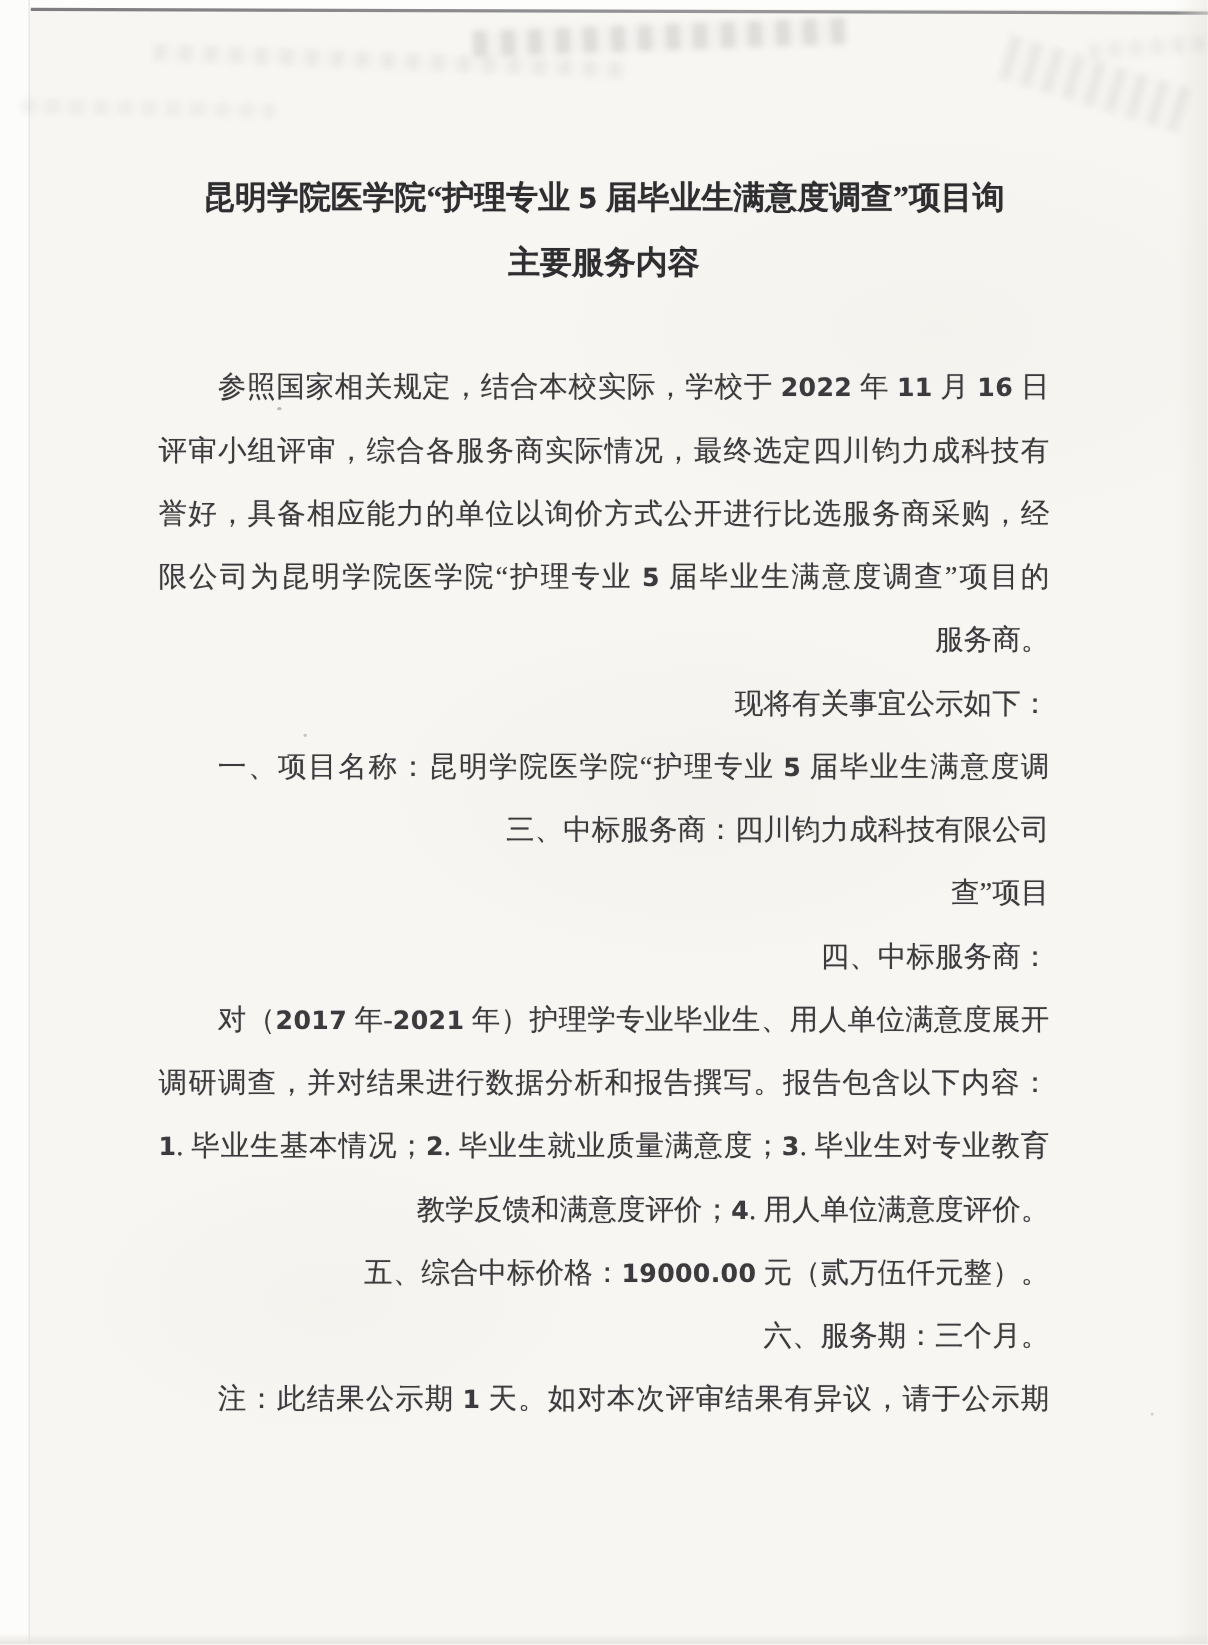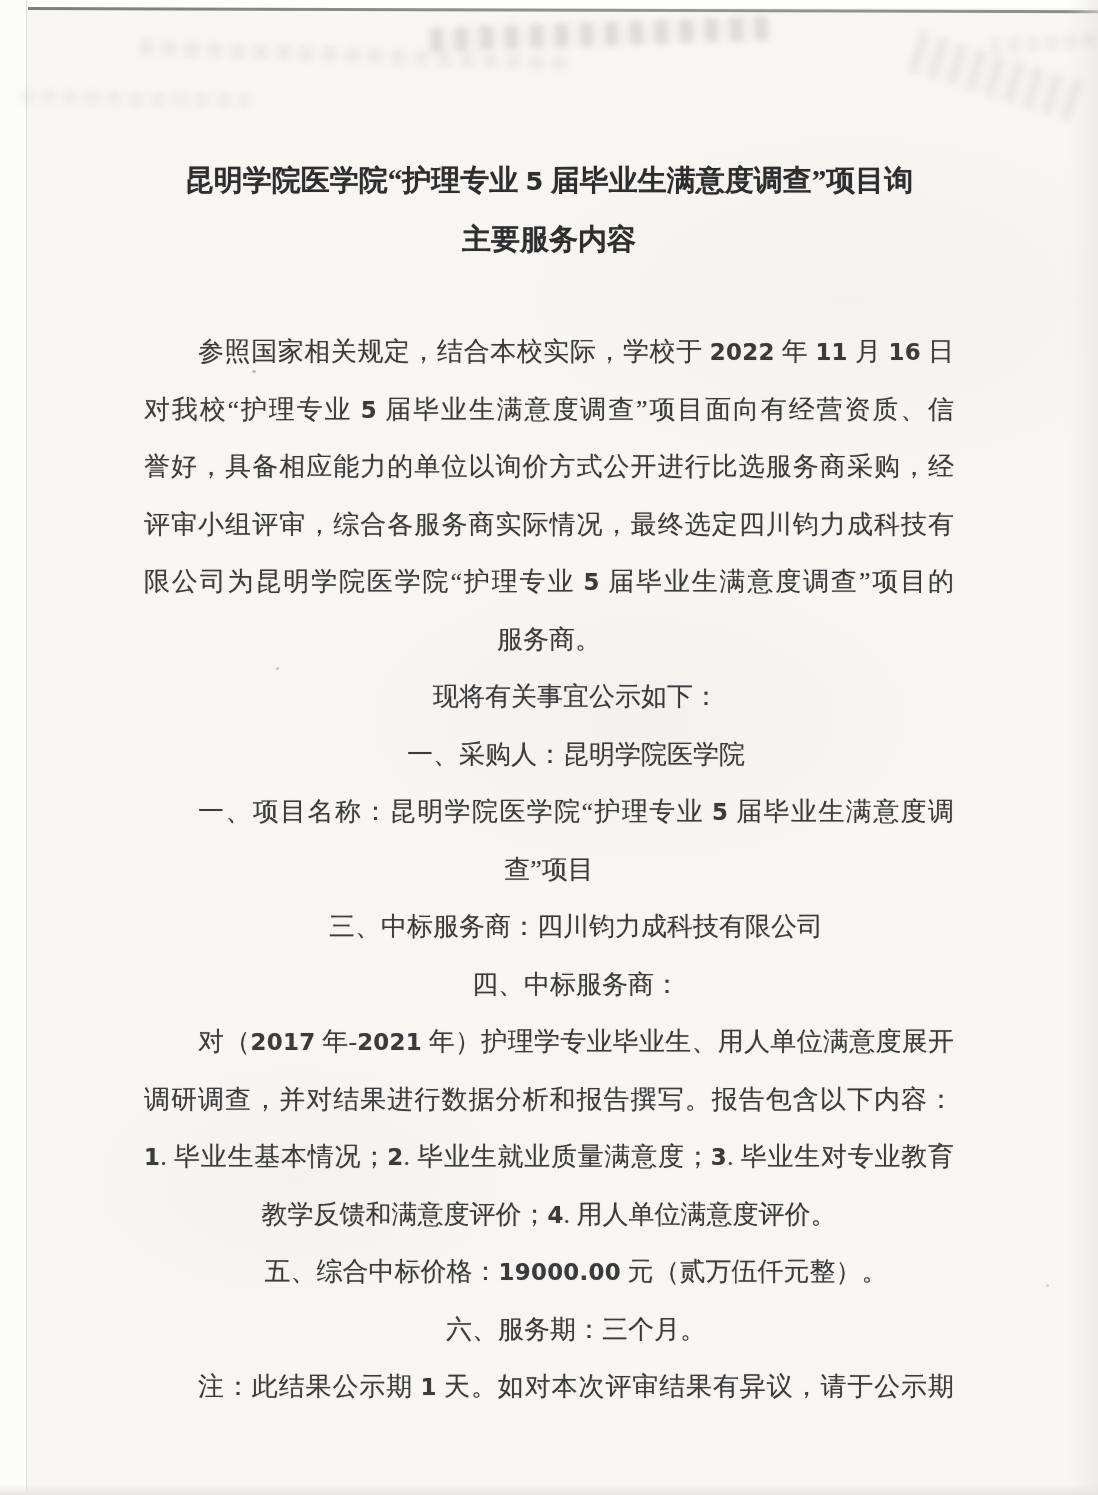--- a/index.html
+++ b/index.html
@@ -43,21 +43,21 @@
   .p1{top:370px;left:252px;width:4px;height:3px;opacity:.55;}
   .p2{top:667px;left:276px;width:3px;height:3px;opacity:.45;}
   .p3{top:1284px;left:1046px;width:3px;height:3px;opacity:.3;}
   
   .title{position:absolute;top:152px;left:70px;width:958px;text-align:center;
     font-weight:bold;font-size:29px;color:#2e2d2f;
     text-shadow:0 0 1px rgba(46,45,47,0.4);}
   .title div{line-height:57.5px;}
   .doc-body{position:absolute;top:323px;left:144px;width:810px;
     font-size:26px;color:#3b3a3c;text-shadow:0 0 1px rgba(59,58,60,0.35);}
-  .line{height:57.5px;line-height:57.5px;white-space:nowrap;text-align:center;}
+  .line{height:57.5px;line-height:57.5px;white-space:nowrap;text-align:right;}
   .line.just{white-space:normal;text-align:justify;text-align-last:justify;}
   .line.indent{padding-left:54px;}
   .num{font-family:"DejaVu Sans","Liberation Sans",sans-serif;
     font-weight:bold;font-size:0.88em;letter-spacing:0.3px;}
 </style>
 </head>
 <body>
 
 <div class="scan">
 
@@ -75,30 +75,28 @@
   <div class="speck p2"></div>
   <div class="speck p3"></div>
 
   <div class="title">
     <div>昆明学院医学院“护理专业 <span class="num">5</span> 届毕业生满意度调查”项目询</div>
     <div>主要服务内容</div>
   </div>
 
   <div class="doc-body" id="body-lines">
       <div class="line indent just">参照国家相关规定，结合本校实际，学校于 <span class="num">2022</span> 年 <span class="num">11</span> 月 <span class="num">16</span> 日</div>
-      <div class="line just">对我校“护理专业 <span class="num">5</span> 届毕业生满意度调查”项目面向有经营资质、信</div>
+      <div class="line just">评审小组评审，综合各服务商实际情况，最终选定四川钧力成科技有</div>
       <div class="line just">誉好，具备相应能力的单位以询价方式公开进行比选服务商采购，经</div>
-      <div class="line just">评审小组评审，综合各服务商实际情况，最终选定四川钧力成科技有</div>
       <div class="line just">限公司为昆明学院医学院“护理专业 <span class="num">5</span> 届毕业生满意度调查”项目的</div>
       <div class="line">服务商。</div>
       <div class="line indent">现将有关事宜公示如下：</div>
-      <div class="line indent">一、采购人：昆明学院医学院</div>
       <div class="line indent just">一、项目名称：昆明学院医学院“护理专业 <span class="num">5</span> 届毕业生满意度调</div>
+      <div class="line indent">三、中标服务商：四川钧力成科技有限公司</div>
       <div class="line">查”项目</div>
-      <div class="line indent">三、中标服务商：四川钧力成科技有限公司</div>
       <div class="line indent">四、中标服务商：</div>
       <div class="line indent just">对（<span class="num">2017</span> 年-<span class="num">2021</span> 年）护理学专业毕业生、用人单位满意度展开</div>
       <div class="line just">调研调查，并对结果进行数据分析和报告撰写。报告包含以下内容：</div>
       <div class="line just"><span class="num">1</span>. 毕业生基本情况；<span class="num">2</span>. 毕业生就业质量满意度；<span class="num">3</span>. 毕业生对专业教育</div>
       <div class="line">教学反馈和满意度评价；<span class="num">4</span>. 用人单位满意度评价。</div>
       <div class="line indent">五、综合中标价格：<span class="num">19000.00</span> 元（贰万伍仟元整）。</div>
       <div class="line indent">六、服务期：三个月。</div>
       <div class="line indent just">注：此结果公示期 <span class="num">1</span> 天。如对本次评审结果有异议，请于公示期</div>
     </div>
 </div>

